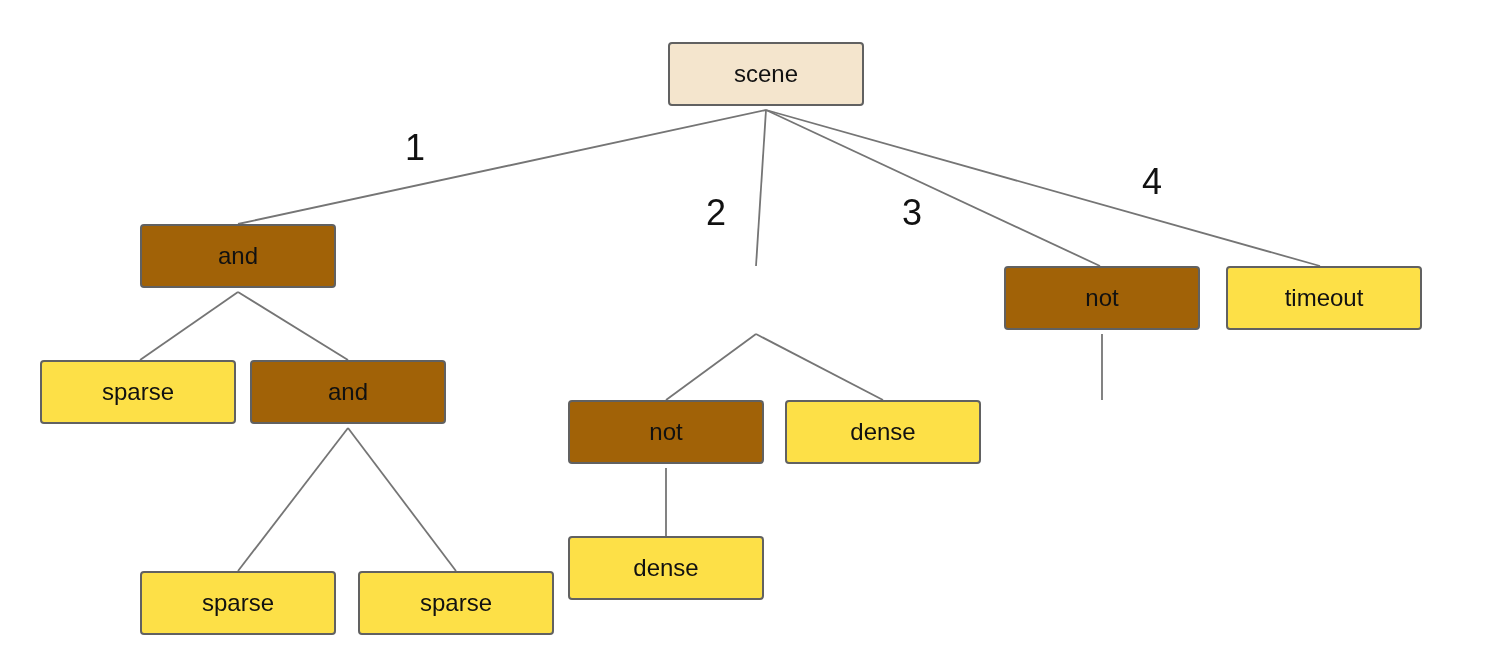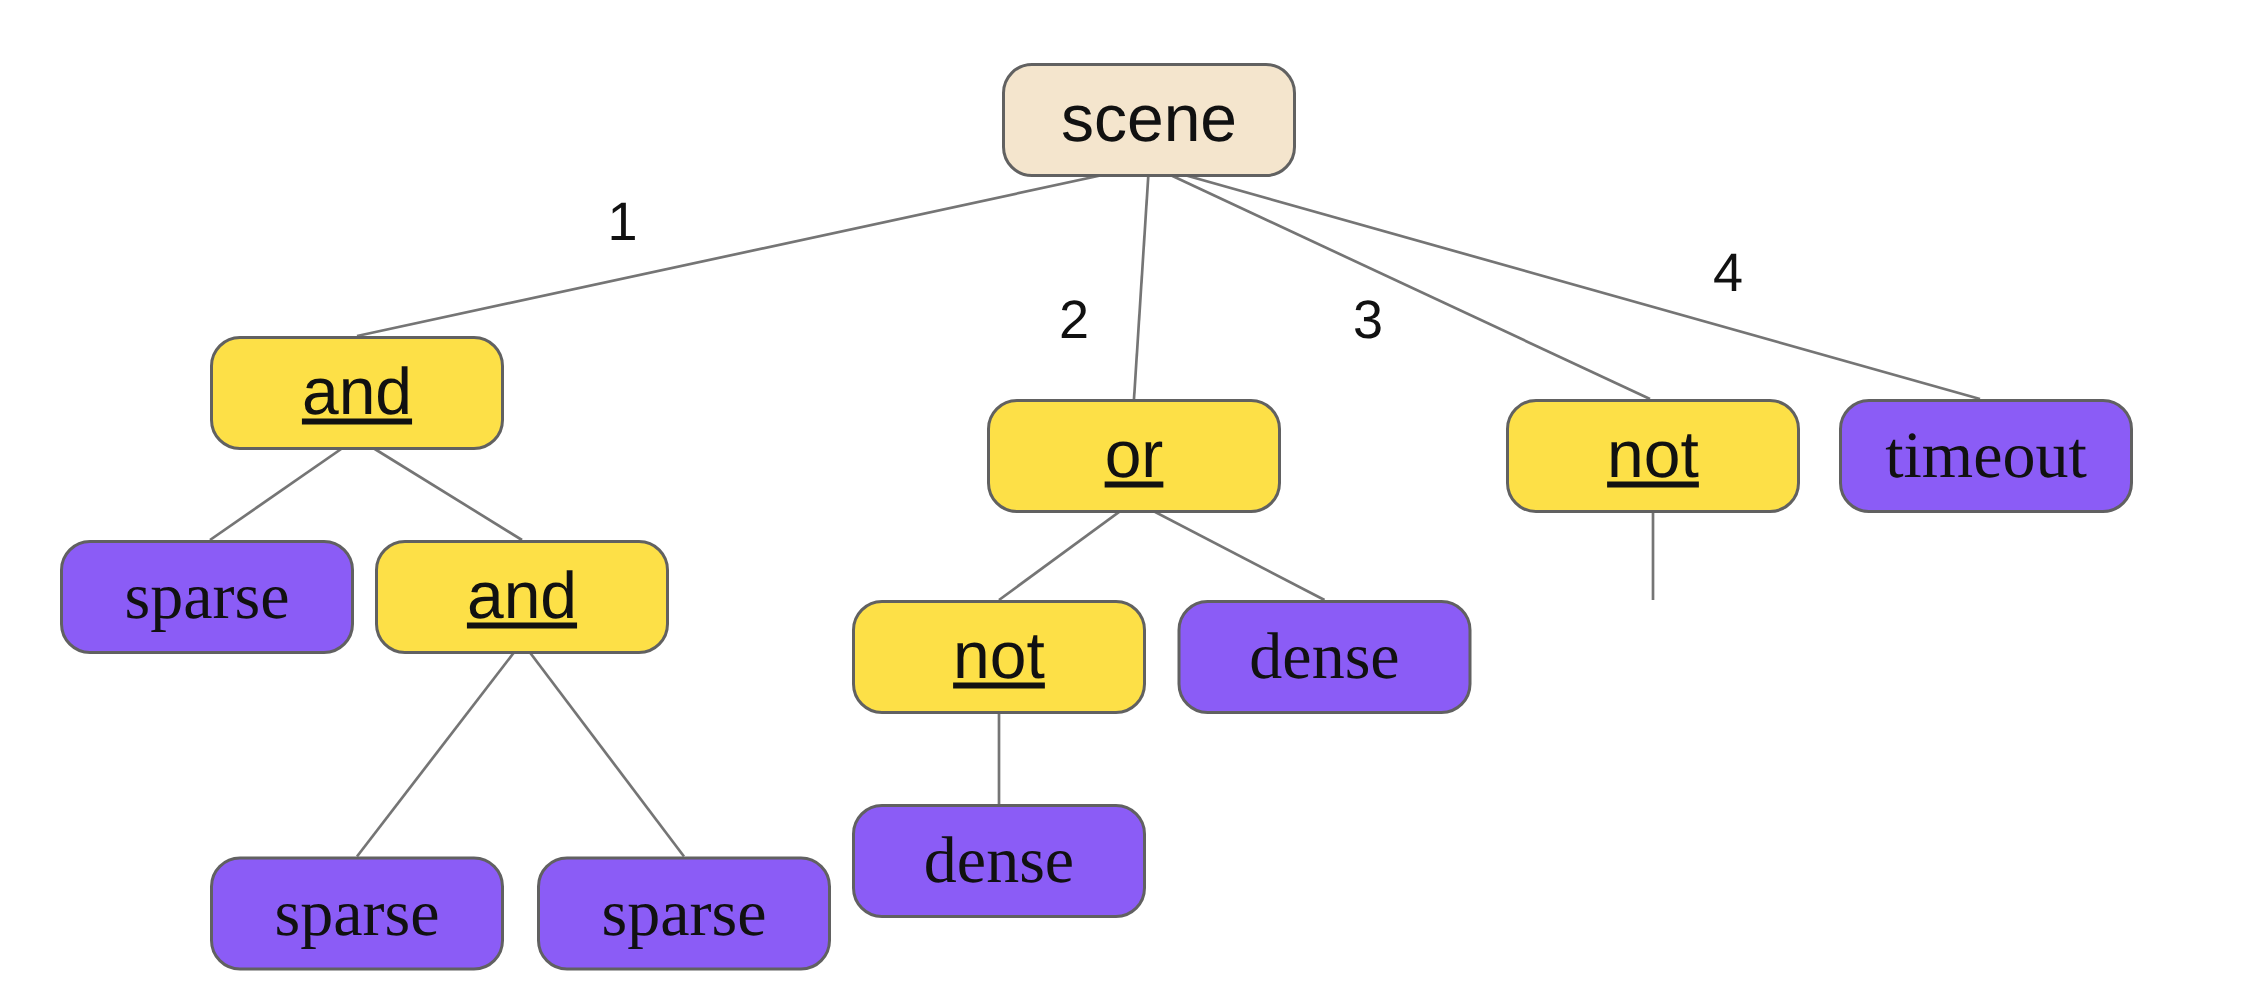--- a/index.html
+++ b/index.html
@@ -7,32 +7,32 @@
     position:relative;
     width:1495px;height:662px;
     background:#ffffff;
     font-family:"Liberation Sans", sans-serif;
     overflow:hidden;
   }
   .edges{position:absolute;left:0;top:0;}
   .edges line{stroke:#757575;stroke-width:1.8px;fill:none;}
   .node{
     position:absolute;
-    width:196px;height:76px;
+    width:196px;height:64px;
     box-sizing:border-box;
     border:2px solid #616161;
-    border-radius:20px;
+    border-radius:4px;
     display:flex;align-items:center;justify-content:center;
-    font-size:44px;line-height:1;
+    font-size:24px;line-height:1;
     color:#111111;
     white-space:nowrap;
   }
   .node.root{background:#f4e5cd;}
-  .node.op{background:#fde047;text-decoration:underline;}
-  .node.leaf{background:#8b5cf6;font-family:Liberation Serif, serif;}
+  .node.op{background:#a16207;}
+  .node.leaf{background:#fde047;}
   .edge-label{
     position:absolute;
     transform:translate(-50%,-50%);
     font-size:36px;line-height:1;
     color:#111111;
   }
 </style>
 </head>
 <body>
 
@@ -54,21 +54,20 @@
   </svg>
 
   <div class="edge-label" style="left:415px;top:148px">1</div>
   <div class="edge-label" style="left:716px;top:213px">2</div>
   <div class="edge-label" style="left:912px;top:213px">3</div>
   <div class="edge-label" style="left:1152px;top:182px">4</div>
 
   <div class="node root" style="left:668px;top:42px">scene</div>
 
   <div class="node op" style="left:140px;top:224px">and</div>
-  <div class="node op" style="left:658px;top:266px">or</div>
   <div class="node op" style="left:1004px;top:266px">not</div>
   <div class="node leaf" style="left:1226px;top:266px">timeout</div>
 
   <div class="node leaf" style="left:40px;top:360px">sparse</div>
   <div class="node op" style="left:250px;top:360px">and</div>
 
   <div class="node op" style="left:568px;top:400px">not</div>
   <div class="node leaf" style="left:785px;top:400px">dense</div>
 
   <div class="node leaf" style="left:568px;top:536px">dense</div>

